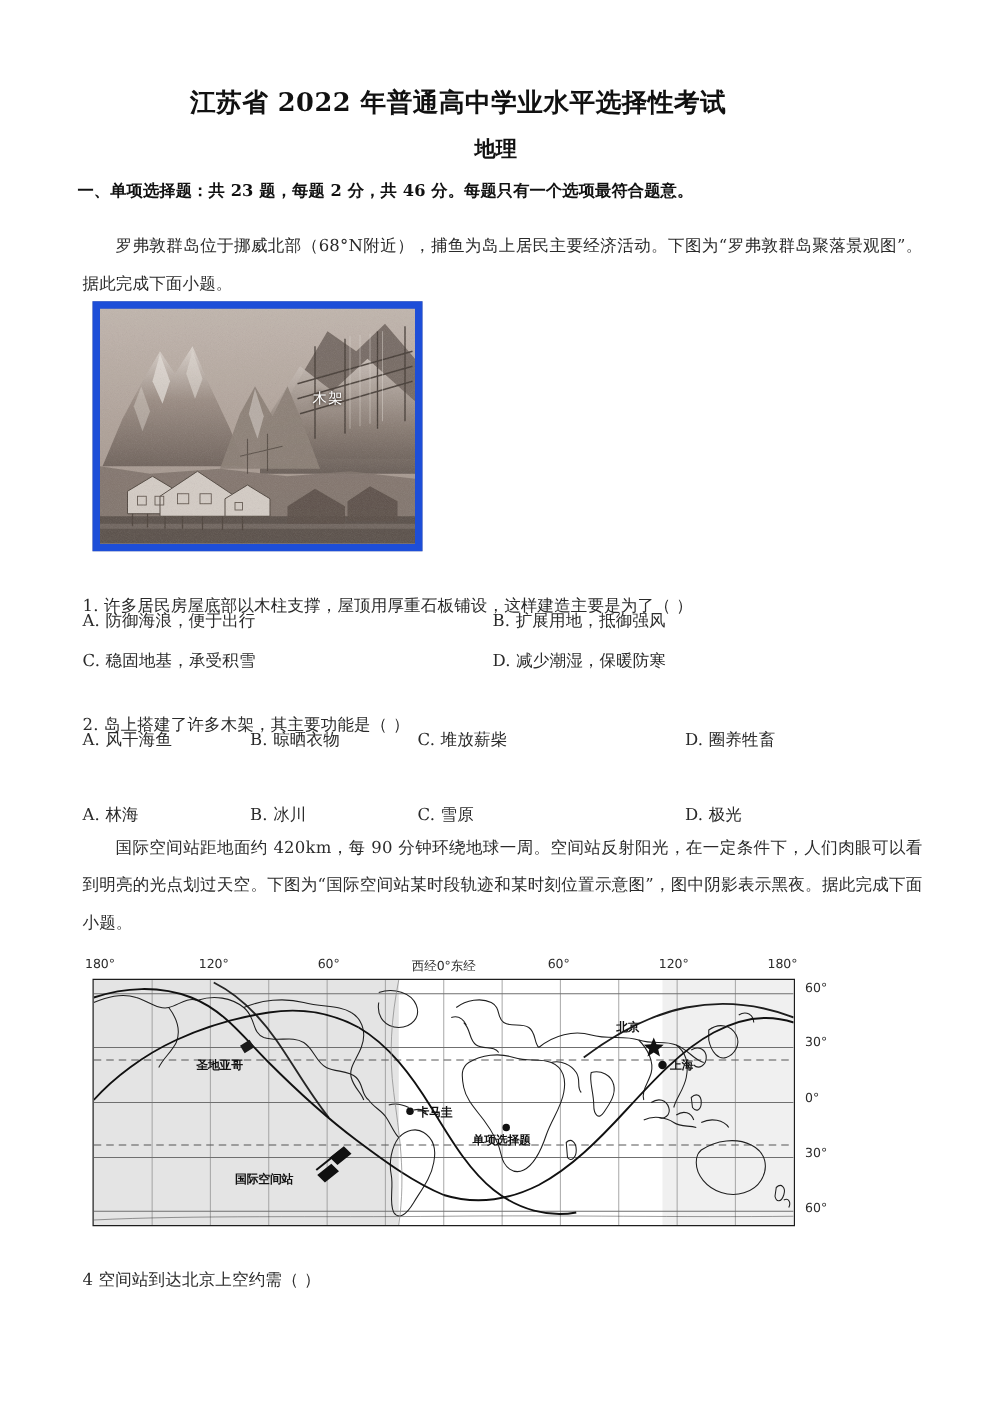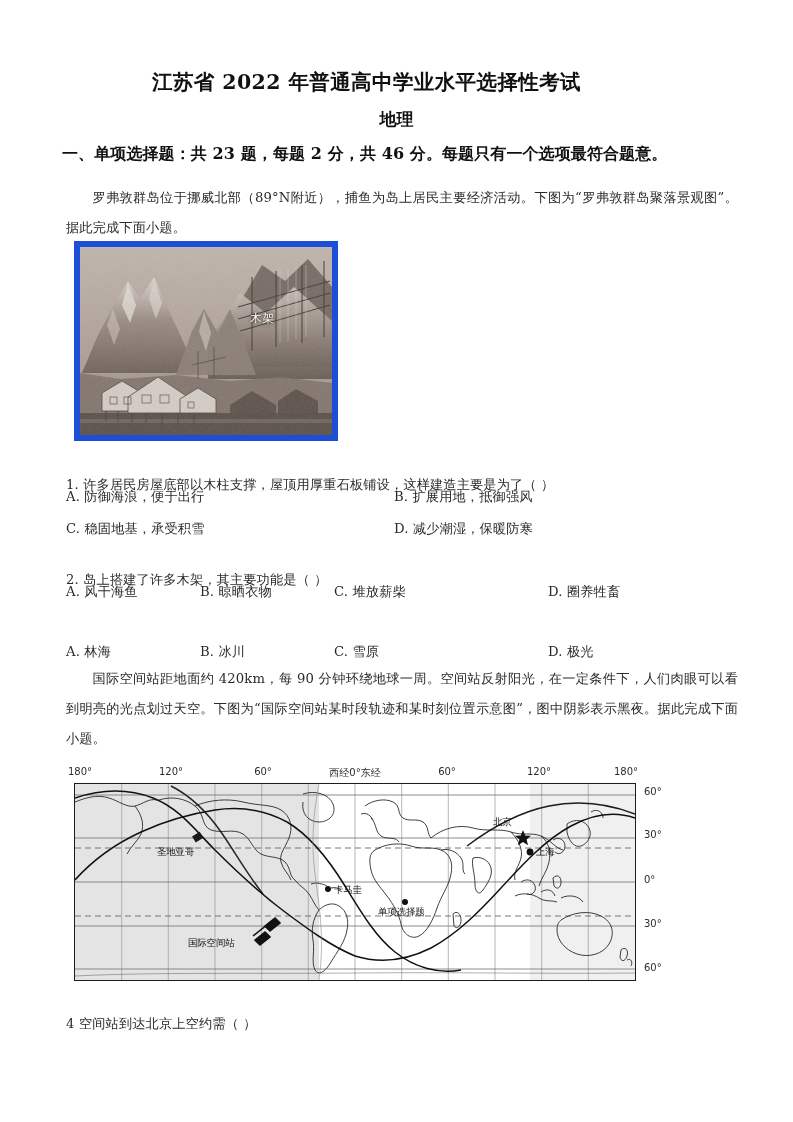--- a/index.html
+++ b/index.html
@@ -44,21 +44,21 @@
     font-size: 17px;
     color: #111;
   }
   
   .section-head {
     position: absolute;
     left: 62px; top: 144px;
     width: 680px;
     font-family: "DejaVu Serif", "Liberation Serif", serif;
     font-weight: bold;
-    font-size: 16px;
+    font-size: 13px;
     color: #111;
     letter-spacing: 0.1px;
   }
   
   .para {
     position: absolute;
     font-family: "DejaVu Serif", "Liberation Serif", serif;
     font-size: 13.2px;
     line-height: 30px;
     color: #2a2a2a;
@@ -139,20 +139,21 @@
   }
   .lonlab { top: 4px; transform: translateX(-50%); }
   .latlab { left: 584px; transform: translateY(-50%); }
   .map-txt {
     position: absolute;
     font-family: "DejaVu Sans", "Liberation Sans", sans-serif;
     font-size: 9.5px;
     color: #111;
     white-space: nowrap;
     letter-spacing: -0.2px;
+    font-weight: bold;
   }
 
   
   .footer {
     position: absolute;
     left: 0; top: 1068px;
     width: 793px;
     text-align: center;
     font-family: "DejaVu Sans", "Liberation Sans", sans-serif;
     font-size: 13px;
@@ -163,21 +164,21 @@
 </head>
 <body>
 
 <div class="page">
 
   <div class="title-main">江苏省 2022 年普通高中学业水平选择性考试</div>
   <div class="title-sub">地理</div>
 
   <div class="section-head">一、单项选择题：共 23 题，每题 2 分，共 46 分。每题只有一个选项最符合题意。</div>
 
-  <div class="para indent" id="para-1">罗弗敦群岛位于挪威北部（89°N附近），捕鱼为岛上居民主要经济活动。下图为“罗弗敦群岛聚落景观图”。据此完成下面小题。</div>
+  <div class="para indent" id="para-1">罗弗敦群岛位于挪威北部（68°N附近），捕鱼为岛上居民主要经济活动。下图为“罗弗敦群岛聚落景观图”。据此完成下面小题。</div>
 
   <div class="photo-wrap">
     <svg class="photo-canvas" viewBox="0 0 252 188" preserveAspectRatio="none">
       <defs>
         <linearGradient id="skyG" x1="0" y1="0" x2="0" y2="1">
           <stop offset="0%" stop-color="#c8bcb4"></stop>
           <stop offset="55%" stop-color="#b3a59c"></stop>
           <stop offset="100%" stop-color="#9c8e86"></stop>
         </linearGradient>
         <linearGradient id="mtnG" x1="0" y1="0" x2="0" y2="1">

